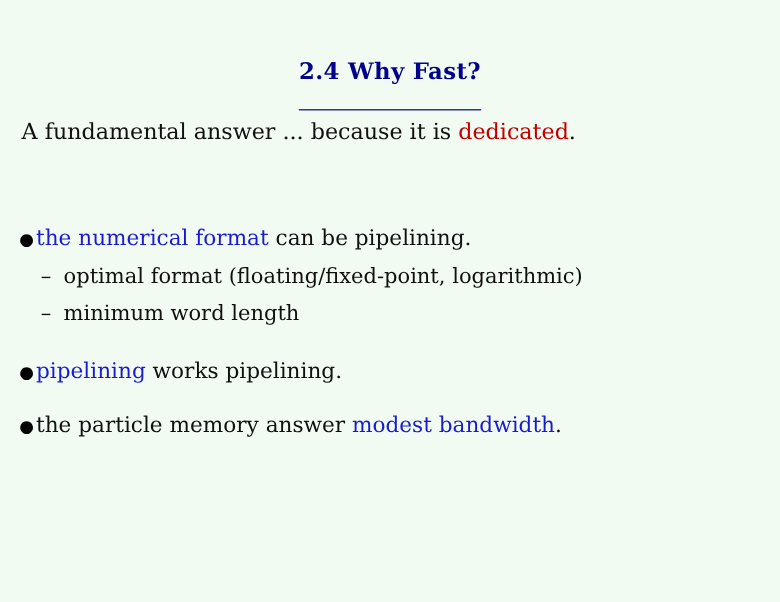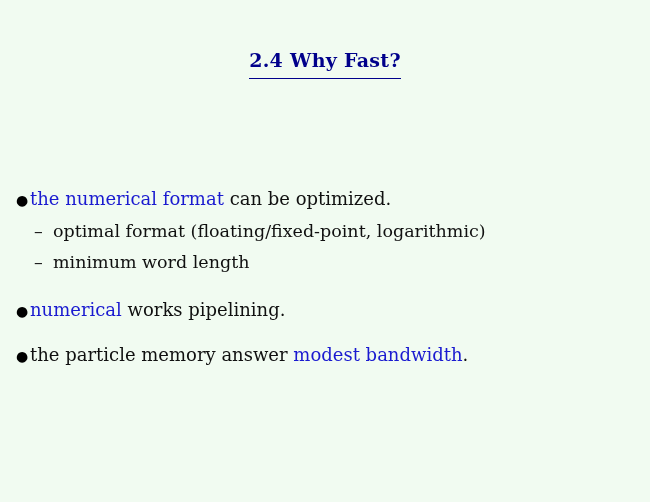--- a/index.html
+++ b/index.html
@@ -31,21 +31,21 @@
     text-align: center;
   }
   .slide-title {
     display: inline-block;
     color: #00008b;
     font-family: "DejaVu Serif", "Liberation Serif", serif;
     font-weight: bold;
     font-size: 19px;
     letter-spacing: 0.3px;
     border-bottom: 1.6px solid #00008b;
-    padding-bottom: 6px;
+    padding-bottom: 19px;
     line-height: 1.15;
   }
 
   
   .para {
     position: absolute;
     left: 18px;
     color: #101010;
     font-family: "DejaVu Serif", "Liberation Serif", serif;
     font-size: 18.5px;
@@ -115,40 +115,43 @@
 </style>
 </head>
 <body>
 
 <div class="slide">
 
   <div class="title-row">
     <span class="slide-title">2.4 Why Fast?</span>
   </div>
 
+  <div class="para para-answer">
+    <span>A fundamental answer ... because it is </span><span class="em-red">dedicated</span><span>.</span>
+  </div>
 
 
   <div class="bullet bullet-1">
     <span class="bullet-marker">●</span>
-    <span class="bullet-text"><span></span><span class="em-blue">the numerical format</span><span> can be optimized.</span></span>
+    <span class="bullet-text"><span></span><span class="em-blue">the numerical format</span><span> can be pipelining.</span></span>
   </div>
 
   <div class="subbullet sub-1">
     <span class="sub-marker">–</span>
     <span>optimal format (floating/fixed-point, logarithmic)</span>
   </div>
 
   <div class="subbullet sub-2">
     <span class="sub-marker">–</span>
     <span>minimum word length</span>
   </div>
 
   <div class="bullet bullet-2">
     <span class="bullet-marker">●</span>
-    <span class="bullet-text"><span></span><span class="em-blue">numerical</span><span> works pipelining.</span></span>
+    <span class="bullet-text"><span></span><span class="em-blue">pipelining</span><span> works pipelining.</span></span>
   </div>
 
   <div class="bullet bullet-3">
     <span class="bullet-marker">●</span>
     <span class="bullet-text"><span>the particle memory answer </span><span class="em-blue">modest bandwidth</span><span>.</span></span>
   </div>
 
 </div>
 
 </body></html>

